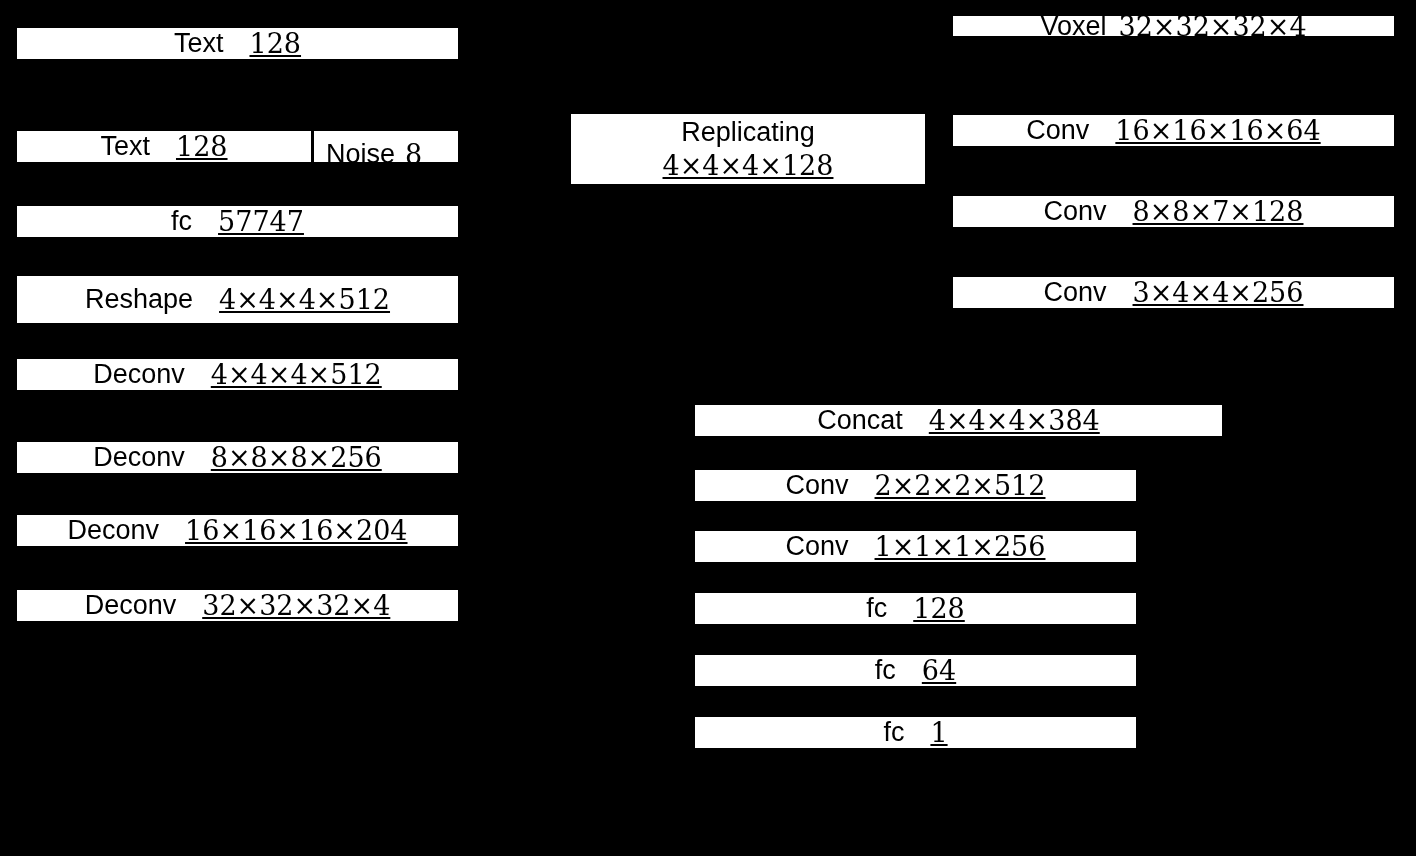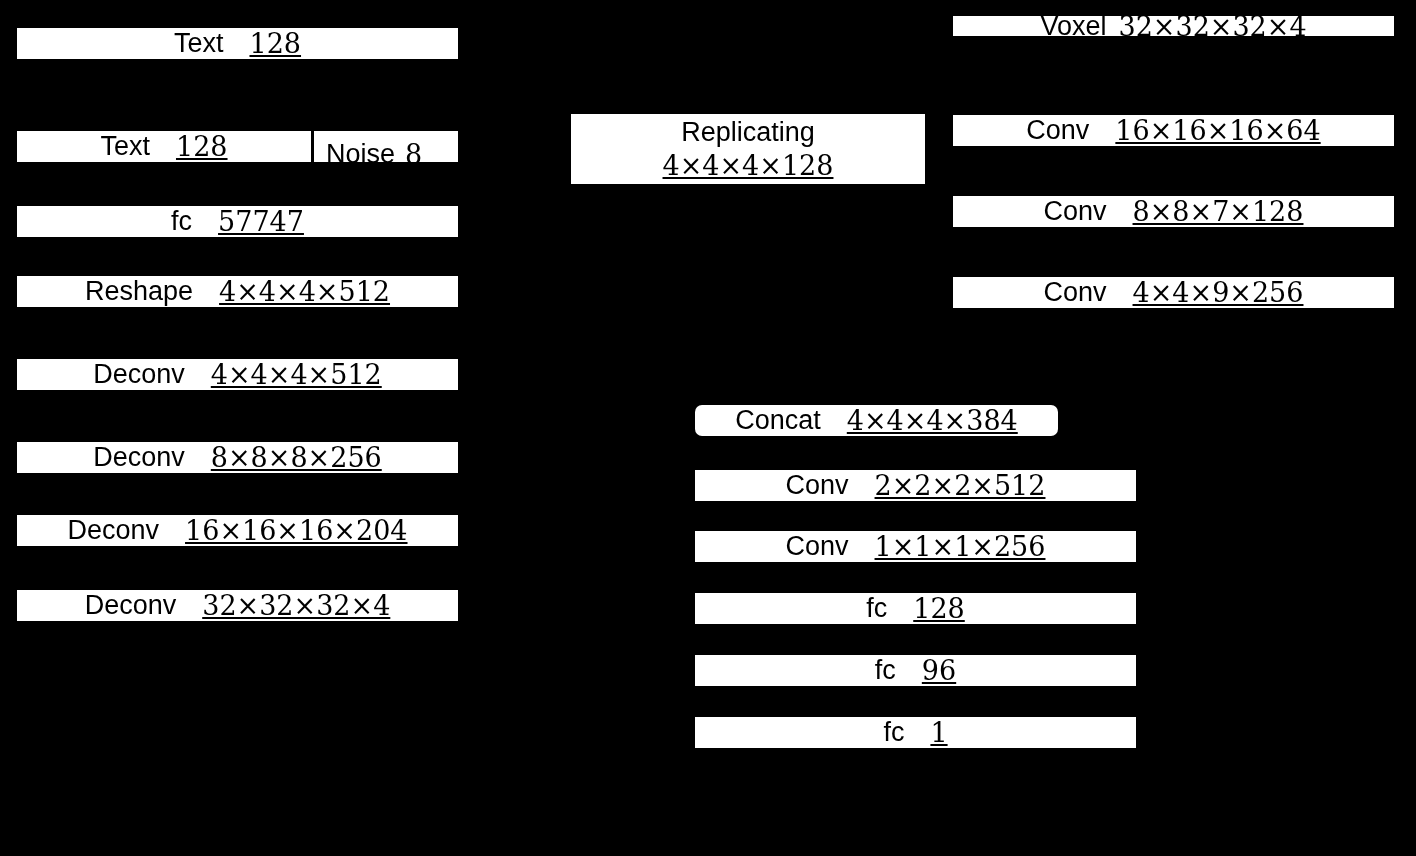--- a/index.html
+++ b/index.html
@@ -83,21 +83,21 @@
       <span class="lbl">Noise</span>
       <span class="dims">8</span>
     </div>
   </div>
 
   <div class="box" style="left:17px; top:206px; width:441px; height:31px;">
     <span class="lbl">fc</span>
     <span class="dims">57747</span>
   </div>
 
-  <div class="box" style="left:17px; top:276px; width:441px; height:31px;">
+  <div class="box" style="left:17px; top:276px; width:441px; height:47px;">
     <span class="lbl">Reshape</span>
     <span class="dims">4×4×4×512</span>
   </div>
 
   <div class="box" style="left:17px; top:359px; width:441px; height:31px;">
     <span class="lbl">Deconv</span>
     <span class="dims">4×4×4×512</span>
   </div>
 
   <div class="box" style="left:17px; top:442px; width:441px; height:31px;">
@@ -130,24 +130,24 @@
     <span class="dims">16×16×16×64</span>
   </div>
 
   <div class="box" style="left:953px; top:196px; width:441px; height:31px;">
     <span class="lbl">Conv</span>
     <span class="dims">8×8×7×128</span>
   </div>
 
   <div class="box" style="left:953px; top:277px; width:441px; height:31px;">
     <span class="lbl">Conv</span>
-    <span class="dims">4×4×9×256</span>
+    <span class="dims">3×4×4×256</span>
   </div>
 
-  <div class="box" style="left:695px; top:405px; width:363px; height:31px;border-radius:7px;">
+  <div class="box" style="left:695px; top:405px; width:527px; height:31px;">
     <span class="lbl">Concat</span>
     <span class="dims">4×4×4×384</span>
   </div>
 
   <div class="box" style="left:695px; top:470px; width:441px; height:31px;">
     <span class="lbl">Conv</span>
     <span class="dims">2×2×2×512</span>
   </div>
 
   <div class="box" style="left:695px; top:531px; width:441px; height:31px;">
@@ -155,21 +155,21 @@
     <span class="dims">1×1×1×256</span>
   </div>
 
   <div class="box" style="left:695px; top:593px; width:441px; height:31px;">
     <span class="lbl">fc</span>
     <span class="dims">128</span>
   </div>
 
   <div class="box" style="left:695px; top:655px; width:441px; height:31px;">
     <span class="lbl">fc</span>
-    <span class="dims">96</span>
+    <span class="dims">64</span>
   </div>
 
   <div class="box" style="left:695px; top:717px; width:441px; height:31px;">
     <span class="lbl">fc</span>
     <span class="dims">1</span>
   </div>
 
 </div>
 
 </body></html>

